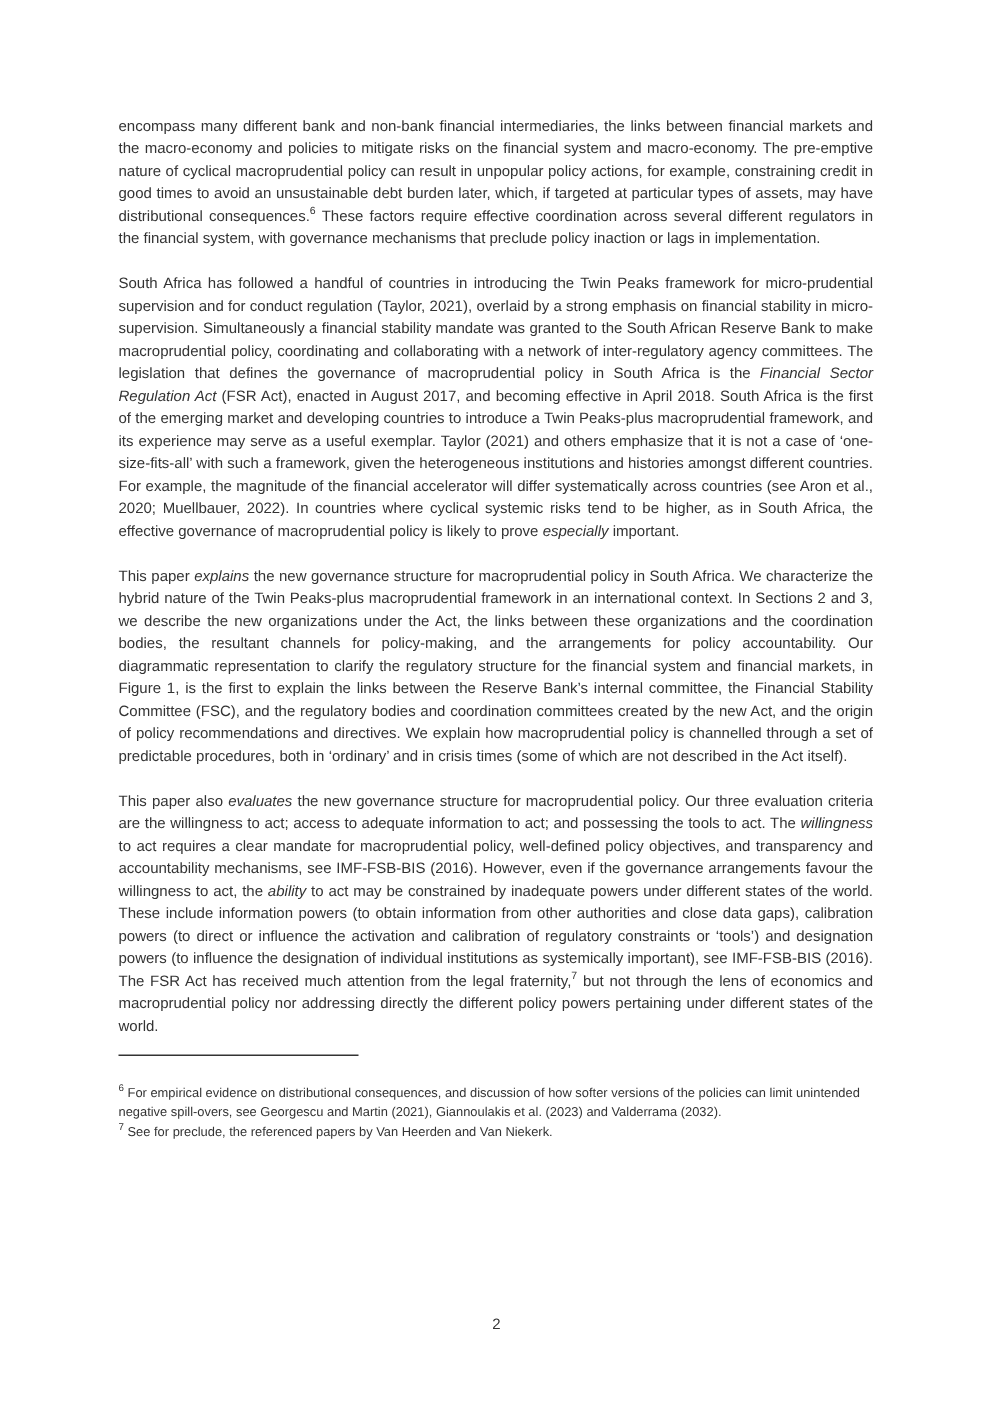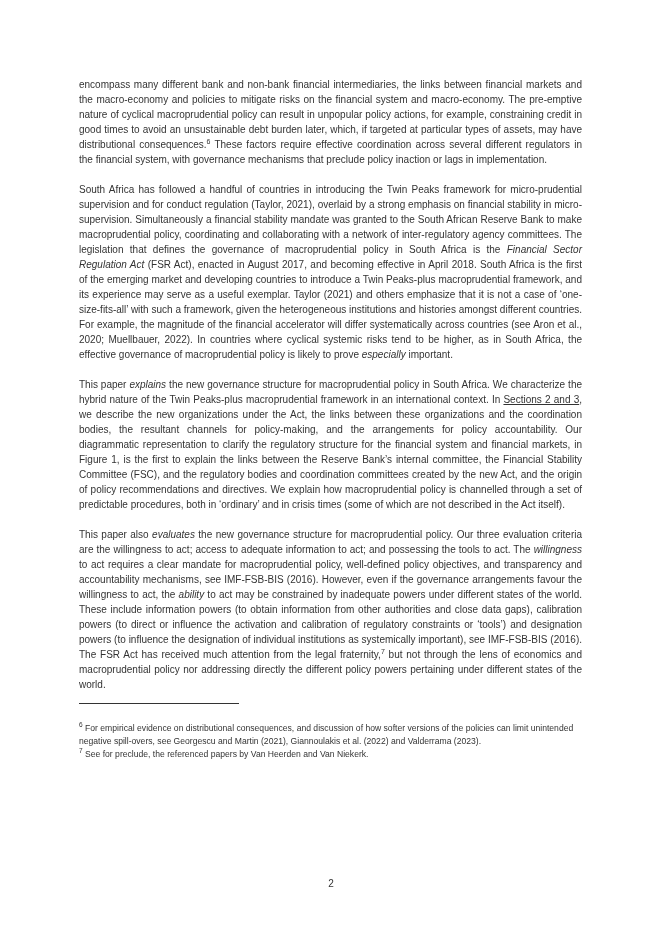--- a/index.html
+++ b/index.html
@@ -31,21 +31,20 @@
   .body-text p + p {
     margin-top: 15px;
   }
   .body-text sup {
     font-size: 7px;
     line-height: 0;
     vertical-align: super;
   }
   em { font-style: italic; }
   .u {
-    text-decoration: underline;
     color: inherit;
     cursor: pointer;
   }
   .footnote-rule {
     border: none;
     border-top: 1.2px solid #333333;
     width: 160px;
     margin: 11px 0 18px 0;
   }
   .footnotes p {
@@ -77,19 +76,19 @@
   <main class="body-text">
     <p><span>encompass many different bank and non-bank financial intermediaries, the links between financial markets and the macro-economy and policies to mitigate risks on the financial system and macro-economy. The pre-emptive nature of cyclical macroprudential policy can result in unpopular policy actions, for example, constraining credit in good times to avoid an unsustainable debt burden later, which, if targeted at particular types of assets, may have distributional consequences.</span><sup>6</sup><span> These factors require effective coordination across several different regulators in the financial system, with governance mechanisms that preclude policy inaction or lags in implementation.</span></p>
     <p><span>South Africa has followed a handful of countries in introducing the Twin Peaks framework for micro-prudential supervision and for conduct regulation (Taylor, 2021), overlaid by a strong emphasis on financial stability in micro-supervision. Simultaneously a financial stability mandate was granted to the South African Reserve Bank to make macroprudential policy, coordinating and collaborating with a network of inter-regulatory agency committees. The legislation that defines the governance of macroprudential policy in South Africa is the </span><em>Financial Sector Regulation Act</em><span> (FSR Act), enacted in August 2017, and becoming effective in April 2018. South Africa is the first of the emerging market and developing countries to introduce a Twin Peaks-plus macroprudential framework, and its experience may serve as a useful exemplar. Taylor (2021) and others emphasize that it is not a case of ‘one-size-fits-all’ with such a framework, given the heterogeneous institutions and histories amongst different countries. For example, the magnitude of the financial accelerator will differ systematically across countries (see Aron et al., 2020; Muellbauer, 2022). In countries where cyclical systemic risks tend to be higher, as in South Africa, the effective governance of macroprudential policy is likely to prove </span><em>especially</em><span> important.</span></p>
     <p><span>This paper </span><em>explains</em><span> the new governance structure for macroprudential policy in South Africa. We characterize the hybrid nature of the Twin Peaks-plus macroprudential framework in an international context. In </span><span class="u">Sections 2 and 3</span><span>, we describe the new organizations under the Act, the links between these organizations and the coordination bodies, the resultant channels for policy-making, and the arrangements for policy accountability. Our diagrammatic representation to clarify the regulatory structure for the financial system and financial markets, in Figure 1, is the first to explain the links between the Reserve Bank’s internal committee, the Financial Stability Committee (FSC), and the regulatory bodies and coordination committees created by the new Act, and the origin of policy recommendations and directives. We explain how macroprudential policy is channelled through a set of predictable procedures, both in ‘ordinary’ and in crisis times (some of which are not described in the Act itself).</span></p>
     <p><span>This paper also </span><em>evaluates</em><span> the new governance structure for macroprudential policy. Our three evaluation criteria are the willingness to act; access to adequate information to act; and possessing the tools to act. The </span><em>willingness</em><span> to act requires a clear mandate for macroprudential policy, well-defined policy objectives, and transparency and accountability mechanisms, see IMF-FSB-BIS (2016). However, even if the governance arrangements favour the willingness to act, the </span><em>ability</em><span> to act may be constrained by inadequate powers under different states of the world. These include information powers (to obtain information from other authorities and close data gaps), calibration powers (to direct or influence the activation and calibration of regulatory constraints or ‘tools’) and designation powers (to influence the designation of individual institutions as systemically important), see IMF-FSB-BIS (2016). The FSR Act has received much attention from the legal fraternity,</span><sup>7</sup><span> but not through the lens of economics and macroprudential policy nor addressing directly the different policy powers pertaining under different states of the world.</span></p>
   </main>
 
   <hr class="footnote-rule">
 
   <section class="footnotes">
-    <p class="footnote"><sup>6</sup><span> For empirical evidence on distributional consequences, and discussion of how softer versions of the policies can limit unintended negative spill-overs, see Georgescu and Martin (2021), Giannoulakis et al. (2022) and Valderrama (2023).</span></p>
+    <p class="footnote"><sup>6</sup><span> For empirical evidence on distributional consequences, and discussion of how softer versions of the policies can limit unintended negative spill-overs, see Georgescu and Martin (2021), Giannoulakis et al. (2023) and Valderrama (2032).</span></p>
     <p class="footnote"><sup>7</sup><span> See for preclude, the referenced papers by Van Heerden and Van Niekerk.</span></p>
   </section>
 
   <div class="page-number">2</div>
 
 </div>
 
 </body></html>

